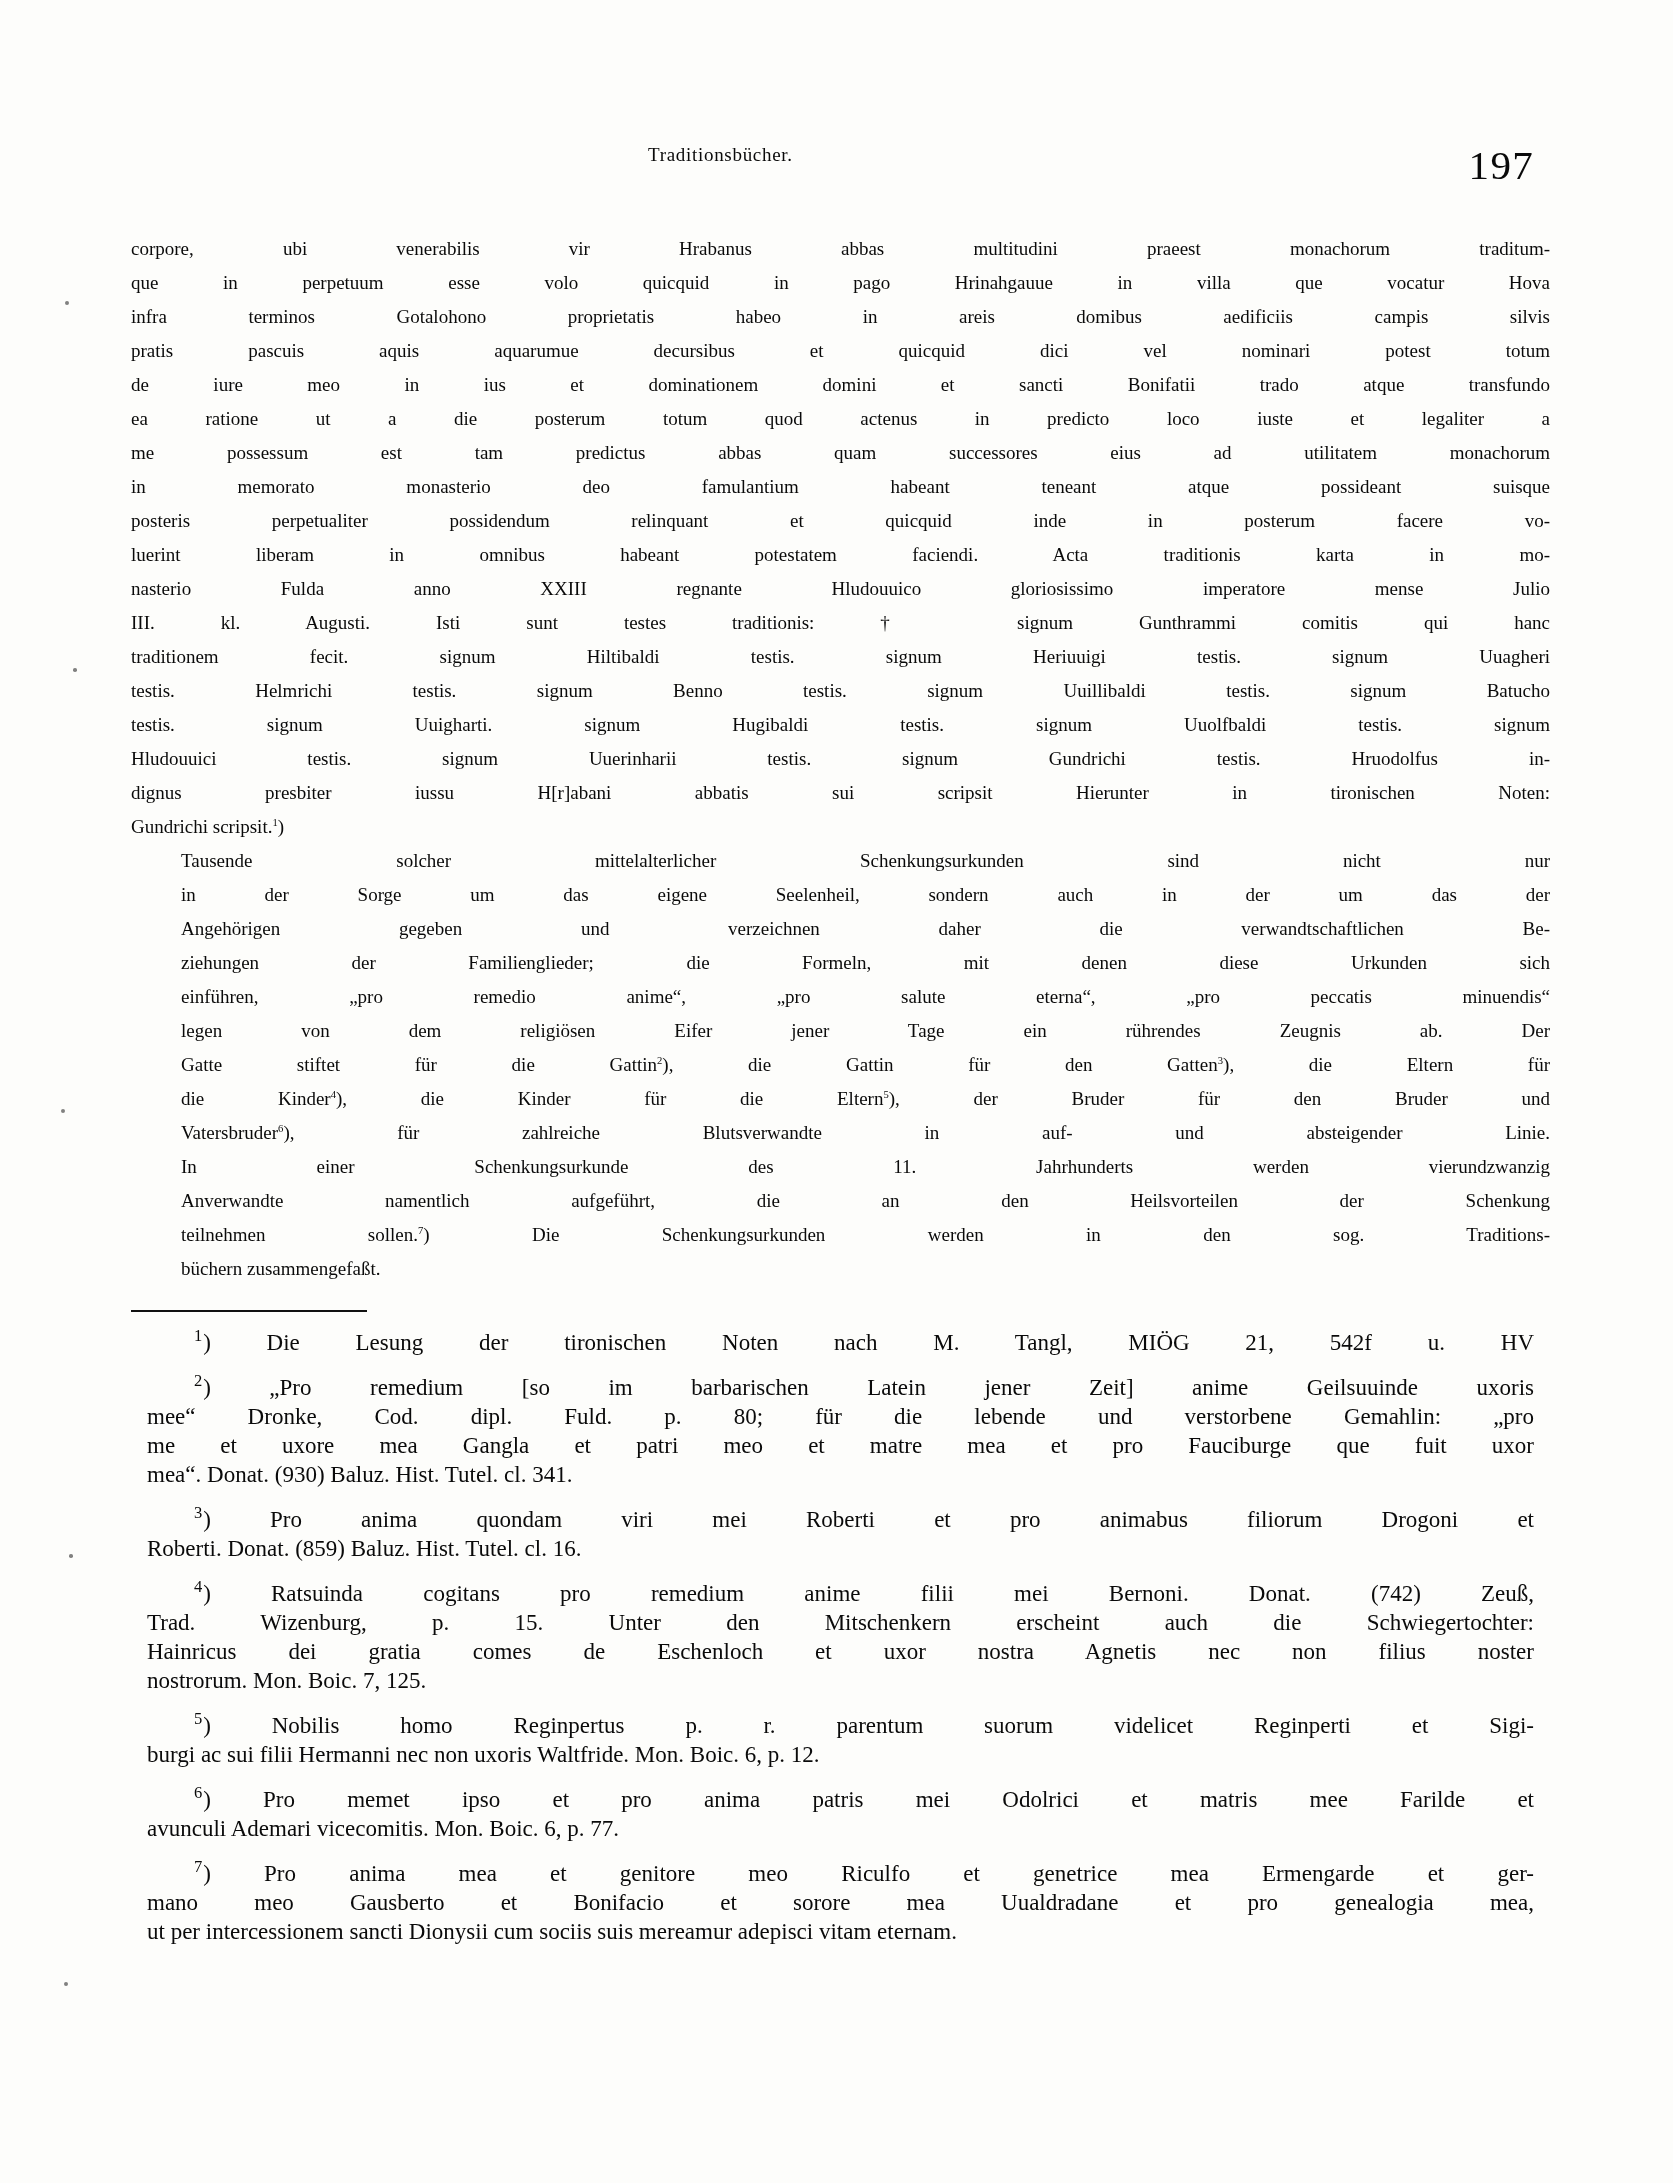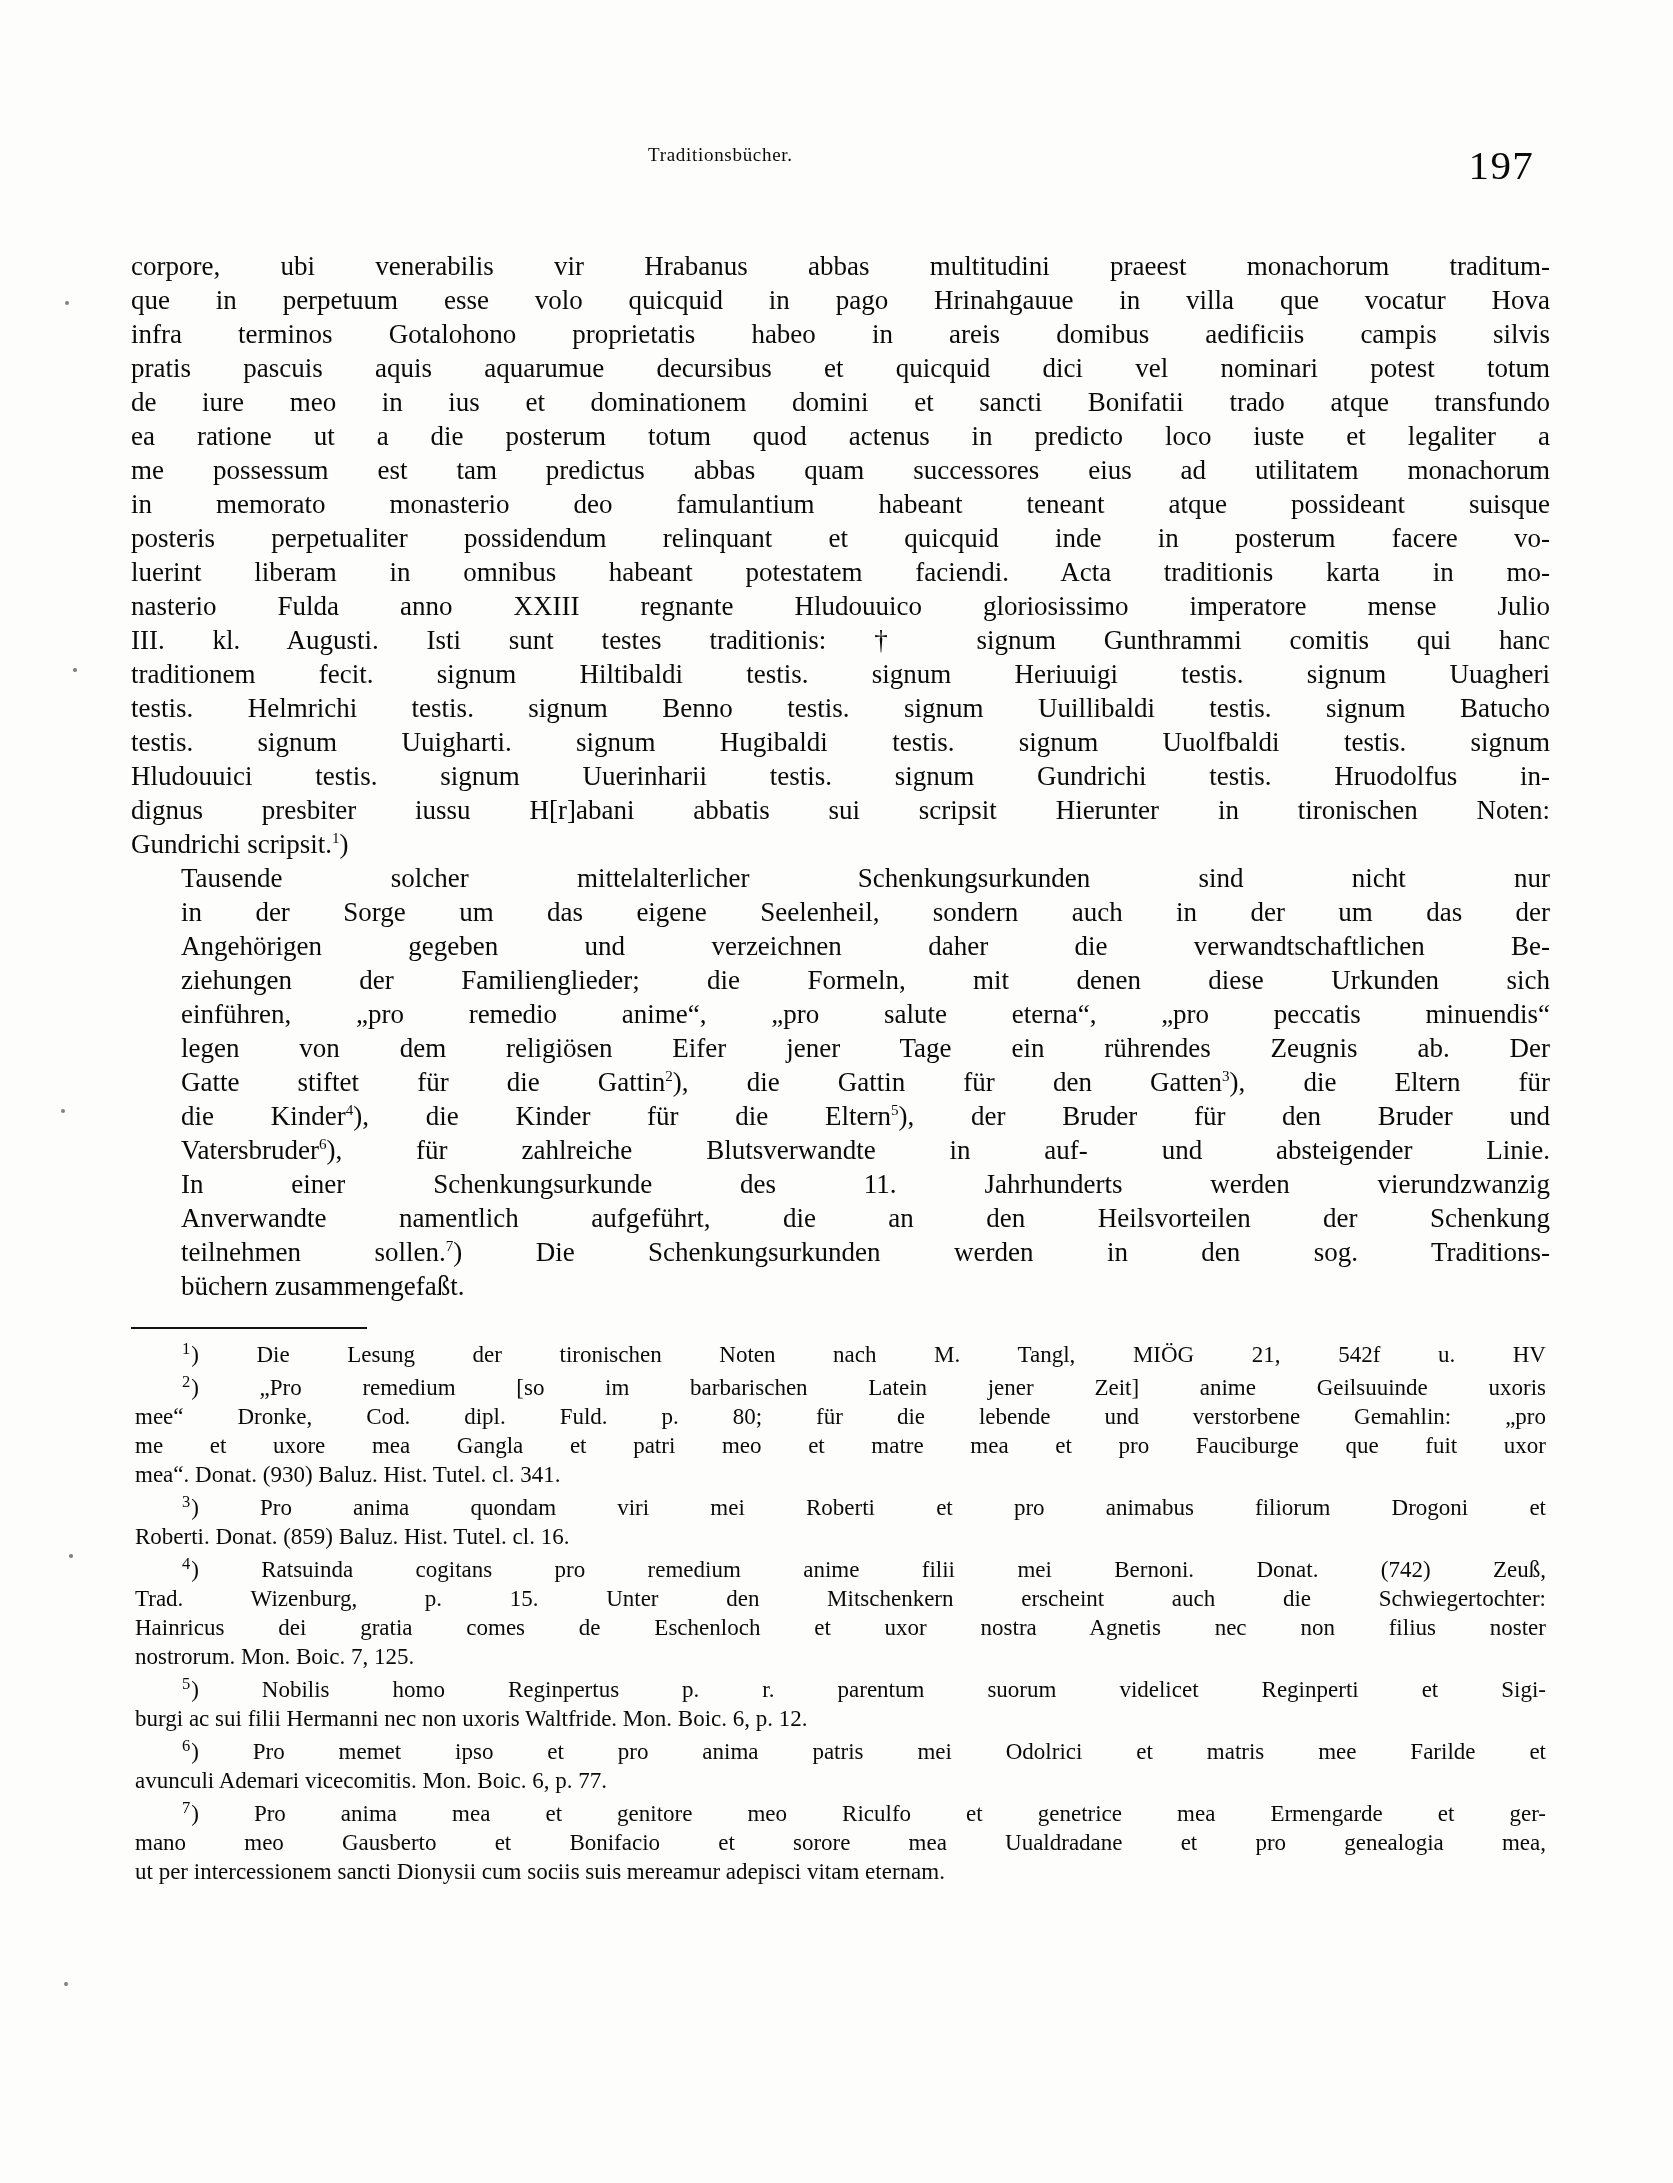--- a/index.html
+++ b/index.html
@@ -54,22 +54,22 @@
   .runhead-folio {
     position: absolute;
     right: 16px;
     top: -2.6px;
     font-size: 41px;
     letter-spacing: 1.3px;
   }
 
   
   .maintext {
-    margin-top: 48px;
-    font-size: 27px;
+    margin-top: 31px;
+    font-size: 19px;
     line-height: 34px;
     text-align: justify;
     text-justify: inter-word;
     hyphens: none;
   }
   .para {
     margin: 0;
     text-align: justify;
   }
   .para + .para {
@@ -101,21 +101,21 @@
     background: #111;
     margin-top: 23.6px;
     margin-bottom: 11.4px;
   }
   .notes {
     font-size: 23px;
     line-height: 29px;
     text-align: justify;
   }
   .note {
-    margin: 4px;
+    margin: 16px;
   }
   .note .nl {
     display: block;
     text-align: justify;
     text-align-last: justify;
     white-space: nowrap;
   }
   .note .nl.last {
     text-align-last: left;
   }

